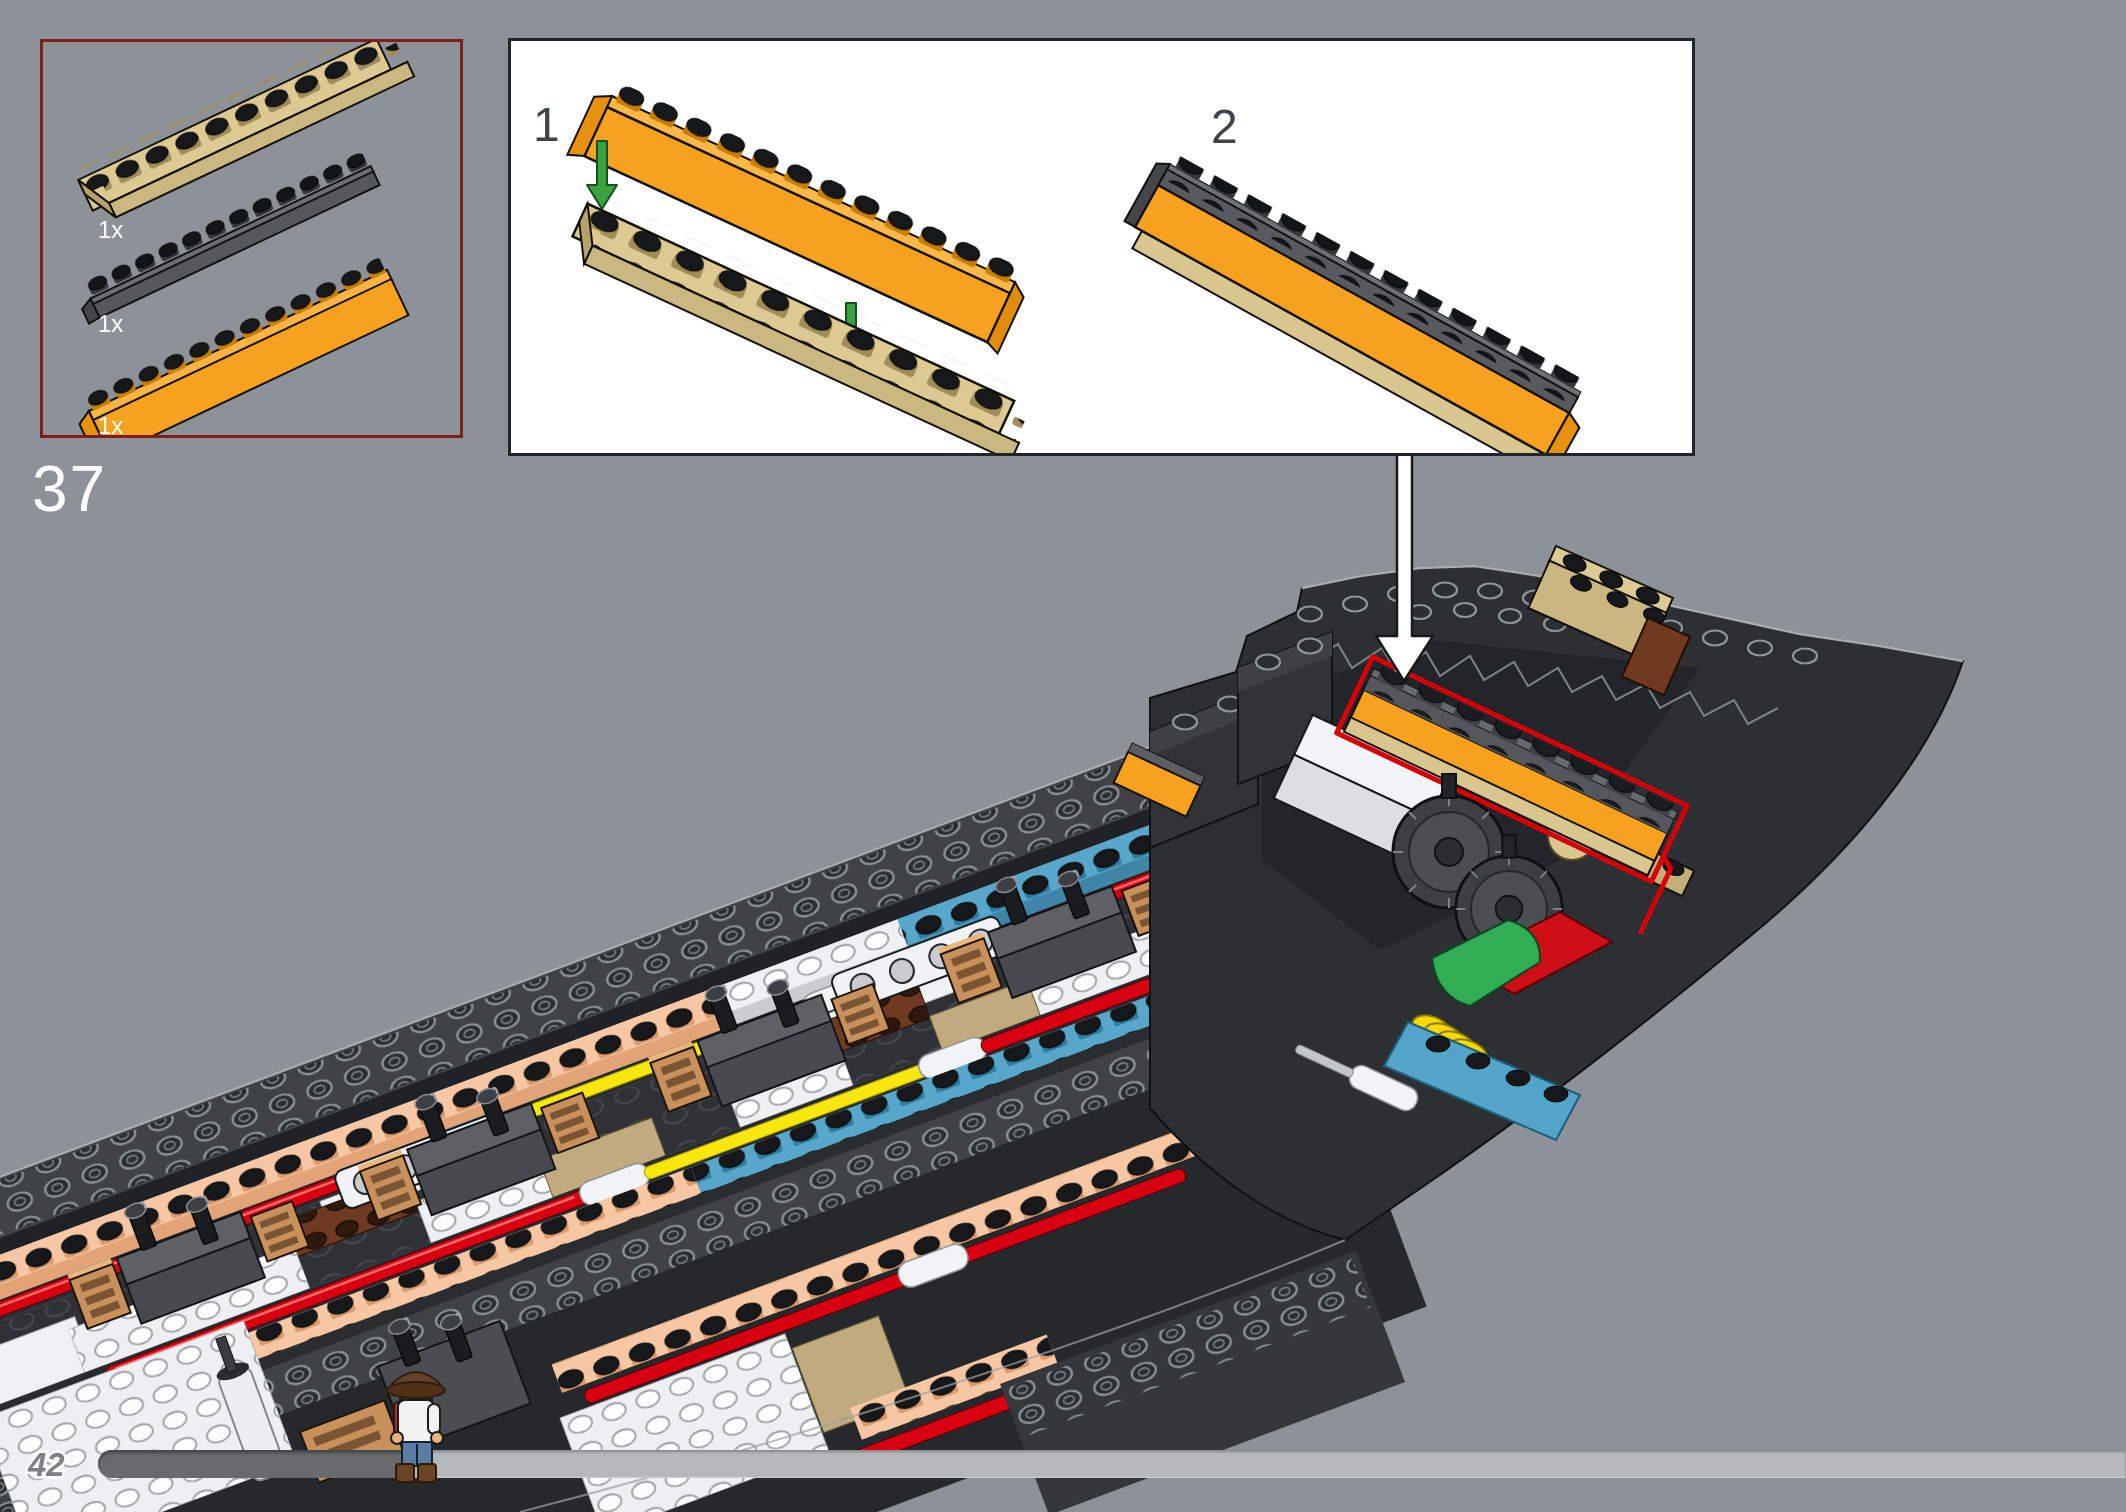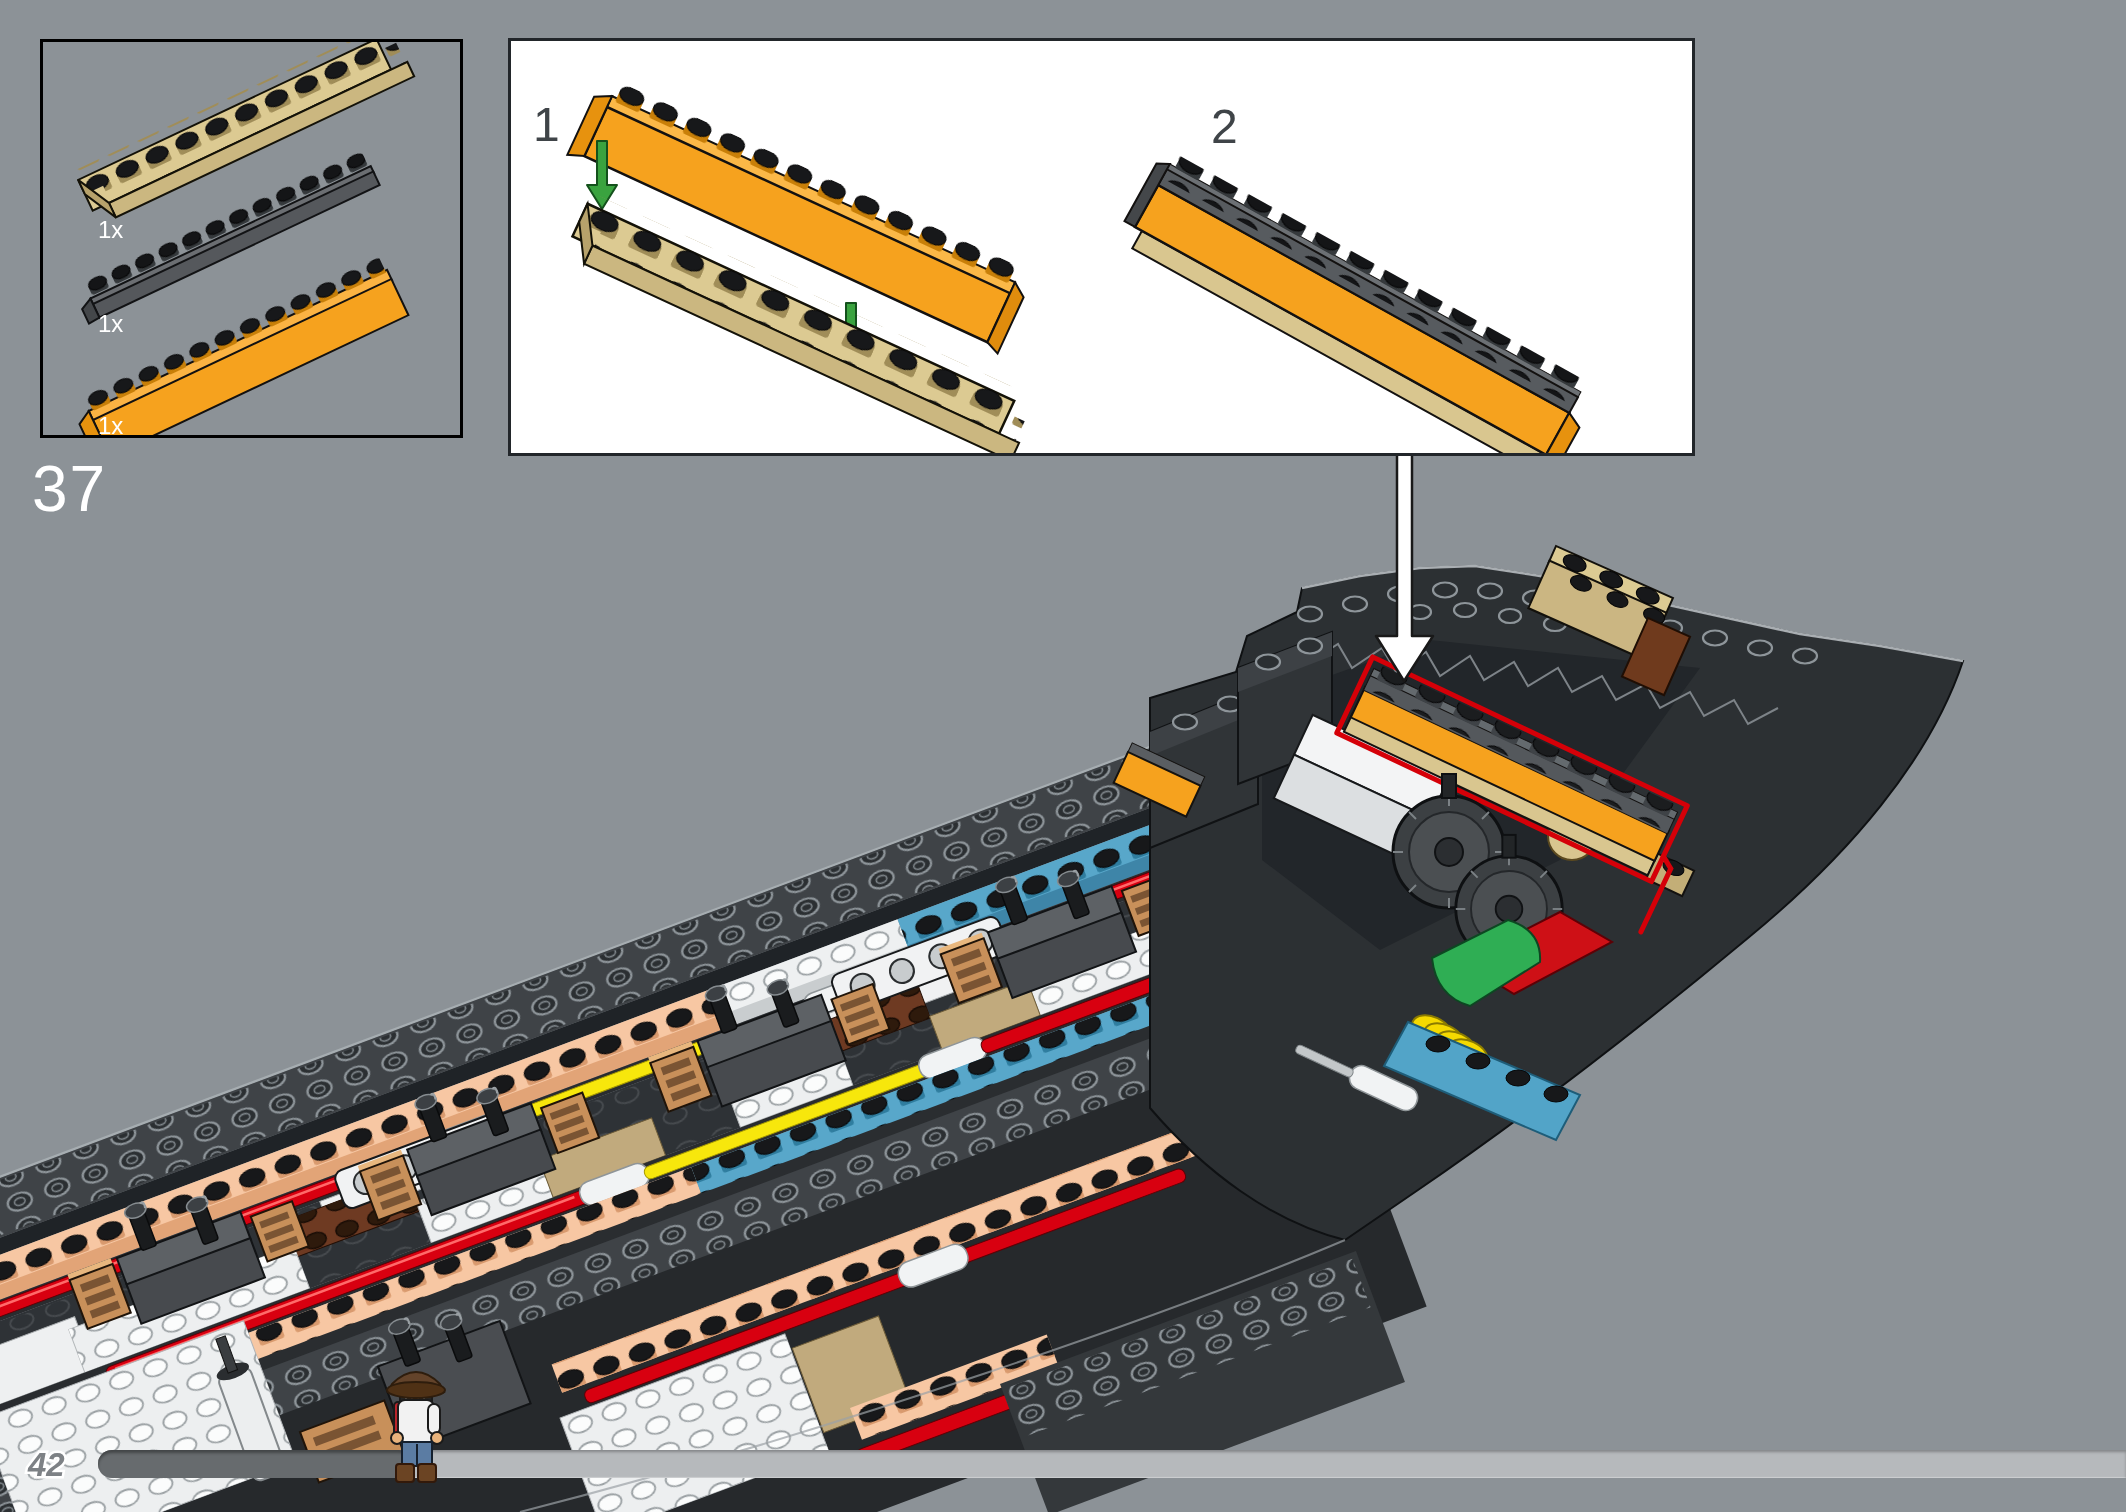--- a/index.html
+++ b/index.html
@@ -1,20 +1,20 @@
 <!DOCTYPE html>
 <html><head>
 <meta charset="utf-8">
 <style>
   html,body{margin:0;padding:0;background:#8c9297;}
   #stage{position:relative;width:2126px;height:1512px;overflow:hidden;
          font-family:"Liberation Sans",sans-serif;background:#8c9297;}
   #model-svg{position:absolute;left:0;top:0;z-index:1;}
   .parts-box{position:absolute;left:40px;top:39px;width:417px;height:393px;
-             border:3px solid #000000;z-index:2;}
+             border:3px solid #7f1d1d;z-index:2;}
   .qty{position:absolute;color:#ffffff;font-size:24px;line-height:24px;z-index:3;}
   .step-number{position:absolute;left:32px;top:452px;color:#ffffff;font-size:64px;
                font-weight:400;letter-spacing:2px;z-index:2;text-align:right;}
   .instruction-panel{position:absolute;left:508px;top:38px;width:1181px;height:412px;
                      background:#ffffff;border:3px solid #22262a;z-index:2;}
   .substep-label{position:absolute;color:#3f4448;font-size:48px;font-weight:400;}
   .substep-label.one{left:22px;top:56px;}
   .substep-label.two{left:700px;top:58px;}
   .pbar{position:absolute;left:98px;top:1450px;width:2028px;height:28px;
         background:#b6b9bc;border-radius:14px 0 0 14px;z-index:3;

